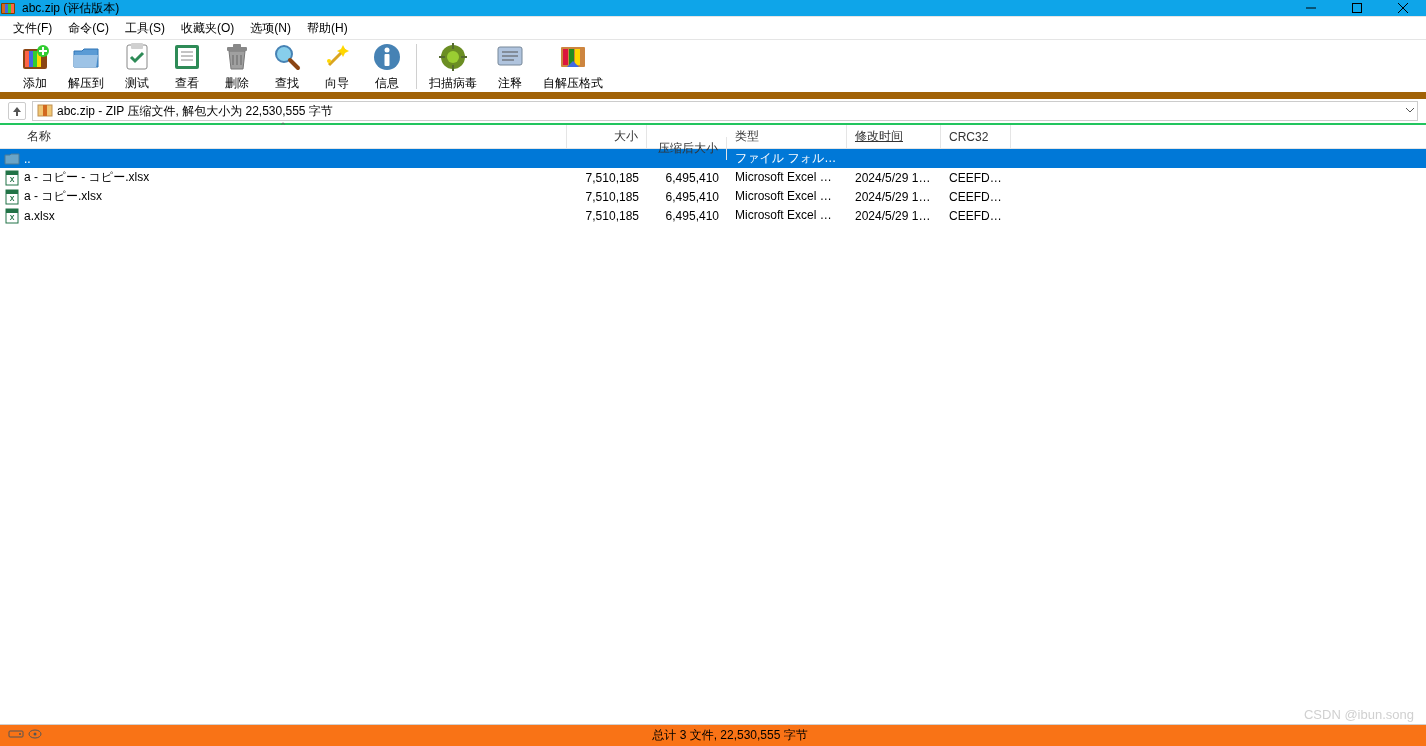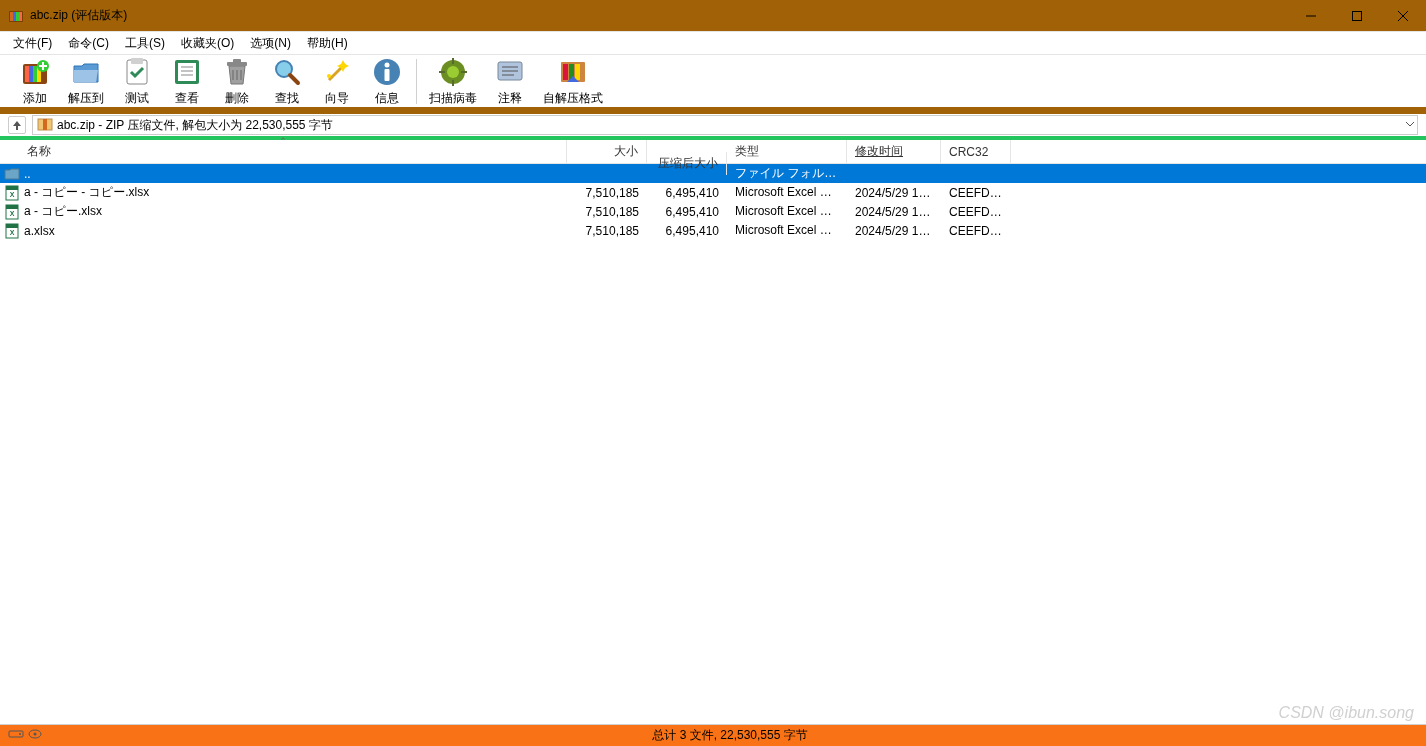--- a/index.html
+++ b/index.html
@@ -1,37 +1,37 @@
 <!DOCTYPE html>
 <html><head>
   <meta charset="utf-8">
   <style>
     * { margin: 0; padding: 0; box-sizing: border-box; font-family: "Microsoft YaHei", "Segoe UI", sans-serif; }
     body { background: #fff; width: 1426px; height: 746px; overflow: hidden; display: flex; flex-direction: column; font-size: 12px; }
     
     
-    .titlebar { height: 32px; background: #a16207; display: flex; align-items: center; padding-left: 8px; border-bottom: 1px solid #e5e5e5; }
+    .titlebar { height: 17px; background: #0ea5e9; display: flex; align-items: center; padding-left: 0; border-bottom: 1px solid #e5e5e5; }
     .app-icon { width: 16px; height: 16px; margin-right: 6px; }
     .titlebar-text { font-size: 12px; color: #000; flex: 1; }
     .win-controls { display: flex; height: 100%; }
     .win-btn { width: 46px; height: 100%; display: flex; align-items: center; justify-content: center; cursor: pointer; }
     
     
     .menubar { height: 22px; display: flex; align-items: center; padding: 0 6px; gap: 2px; font-size: 12px; }
     .menu-item { padding: 2px 7px; cursor: pointer; }
     
     
     .toolbar { height: 60px; display: flex; align-items: center; padding: 2px 10px; gap: 0; border-top: 1px solid #e5e5e5; border-bottom: 7px solid #a16207; }
     .tool-btn { display: flex; flex-direction: column; align-items: center; justify-content: center; padding: 2px 8px; cursor: pointer; min-width: 50px; }
     .tool-icon { width: 32px; height: 32px; display: flex; align-items: center; justify-content: center; }
     .tool-label { font-size: 12px; margin-top: 2px; }
     .tool-sep { width: 1px; height: 45px; background: #d0d0d0; margin: 0 4px; }
     
     
-    .location-bar { height: 26px; display: flex; align-items: center; padding: 2px 8px; gap: 6px; border-bottom: 4px solid #22c55e; }
+    .location-bar { height: 26px; display: flex; align-items: center; padding: 2px 8px; gap: 6px; border-bottom: 2px solid #22c55e; }
     .up-btn { width: 18px; height: 18px; border: 1px solid #ccc; border-radius: 2px; display: flex; align-items: center; justify-content: center; cursor: pointer; }
     .location-field { flex: 1; height: 20px; border: 1px solid #ccc; display: flex; align-items: center; padding: 0 4px; gap: 4px; font-size: 12px; position: relative; }
     .loc-dropdown { position: absolute; right: 2px; cursor: pointer; }
     
     
     .col-headers { height: 24px; display: flex; align-items: center; border-bottom: 1px solid #e5e5e5; font-size: 12px; color: #333; user-select: none; }
     .col-h { padding: 0 8px; border-right: 1px solid #e5e5e5; height: 100%; display: flex; align-items: center; cursor: pointer; position: relative; }
     .col-h.sorted::after { content: "⌃"; position: absolute; right: 50%; top: -4px; font-size: 9px; color: #666; transform: translateX(50%); }
     .col-name { width: 567px; padding-left: 27px; }
     .col-size { width: 80px; justify-content: flex-end; }
@@ -50,21 +50,21 @@
     .cell-packed { width: 80px; text-align: right; }
     .cell-type { width: 120px; }
     .cell-modified { width: 94px; }
     .cell-crc { width: 70px; }
     .file-icon { width: 16px; height: 16px; flex-shrink: 0; }
     
     
     .statusbar { height: 22px; border-top: 1px solid #d0d0d0; display: flex; align-items: center; padding: 0 8px; font-size: 12px; background: #f97316; }
     .status-icons { display: flex; gap: 4px; align-items: center; }
     .status-center { flex: 1; text-align: center; }
-    .watermark { position: absolute; right: 12px; bottom: 24px; color: #d0d0d0; font-size: 16px; font-style: italic; }
+    .watermark { position: absolute; right: 12px; bottom: 24px; color: #d0d0d0; font-size: 13px; }
   </style>
 </head>
 <body>
 
 <div class="titlebar">
   <span class="app-icon">
     <svg viewBox="0 0 16 16">
         <rect x="1" y="3" width="14" height="11" fill="#7b3f00" rx="1"></rect>
         <rect x="2" y="4" width="3" height="9" fill="#d2691e"></rect>
         <rect x="5" y="4" width="3" height="9" fill="#4169e1"></rect>

